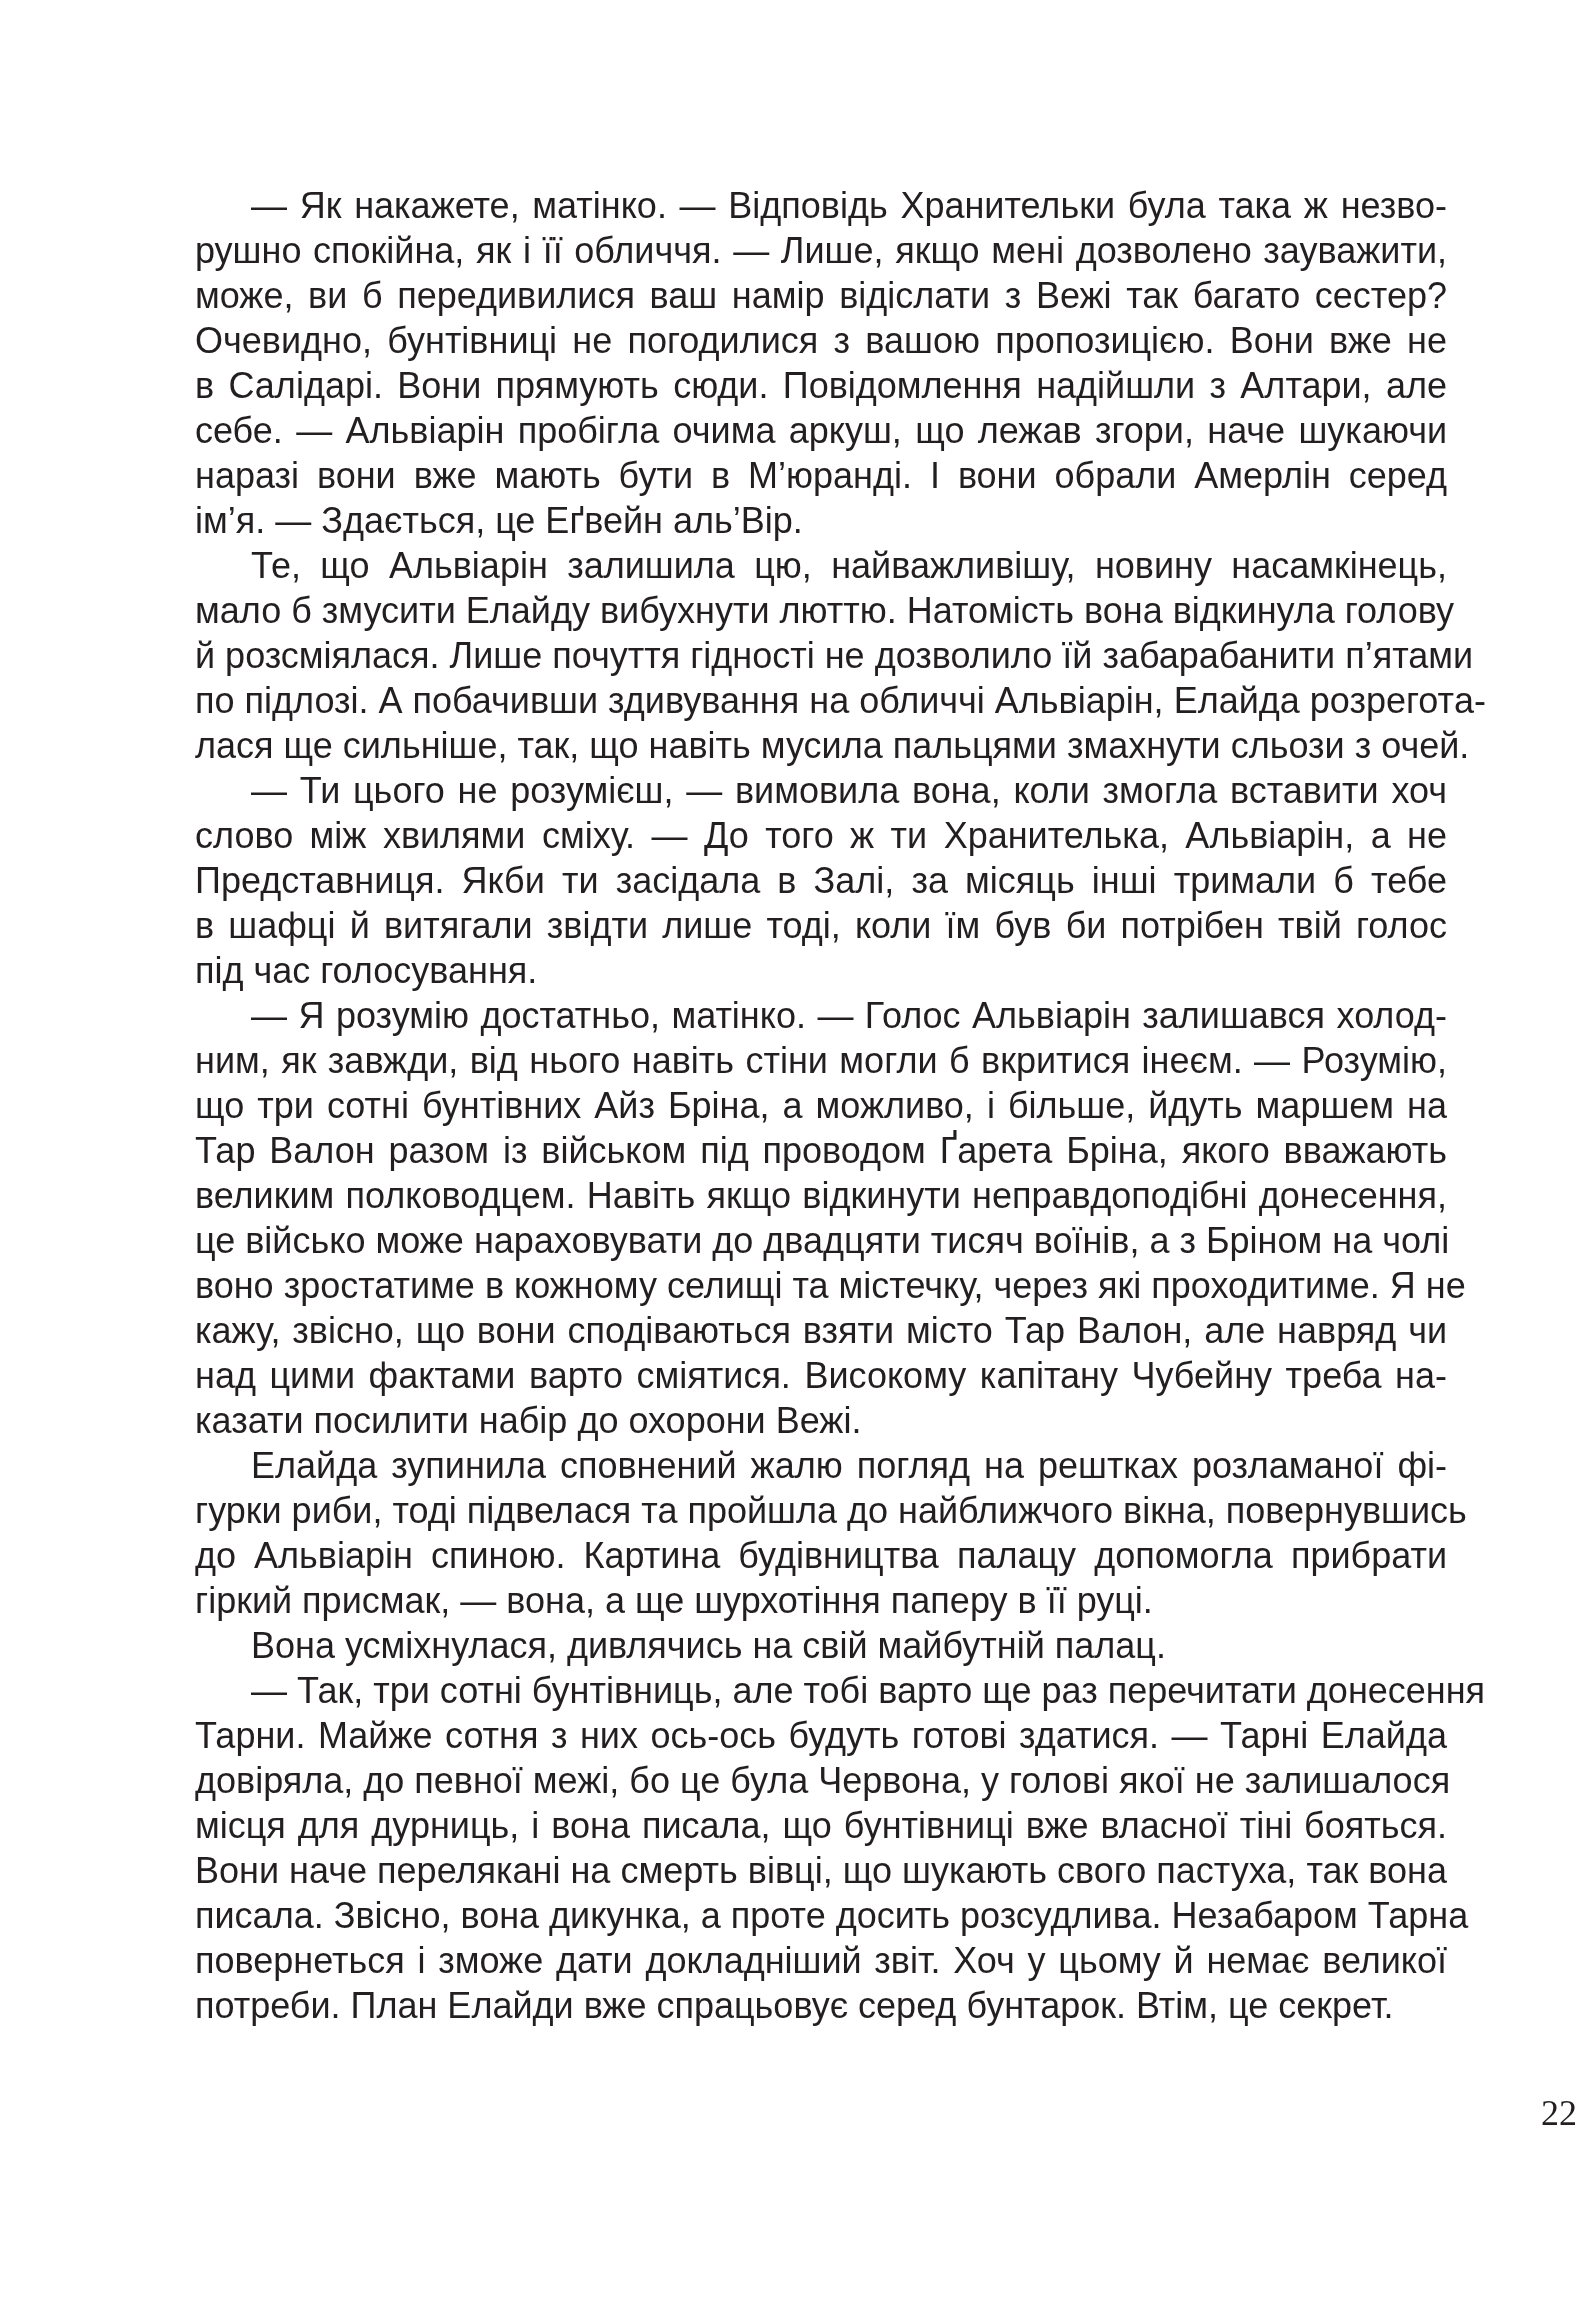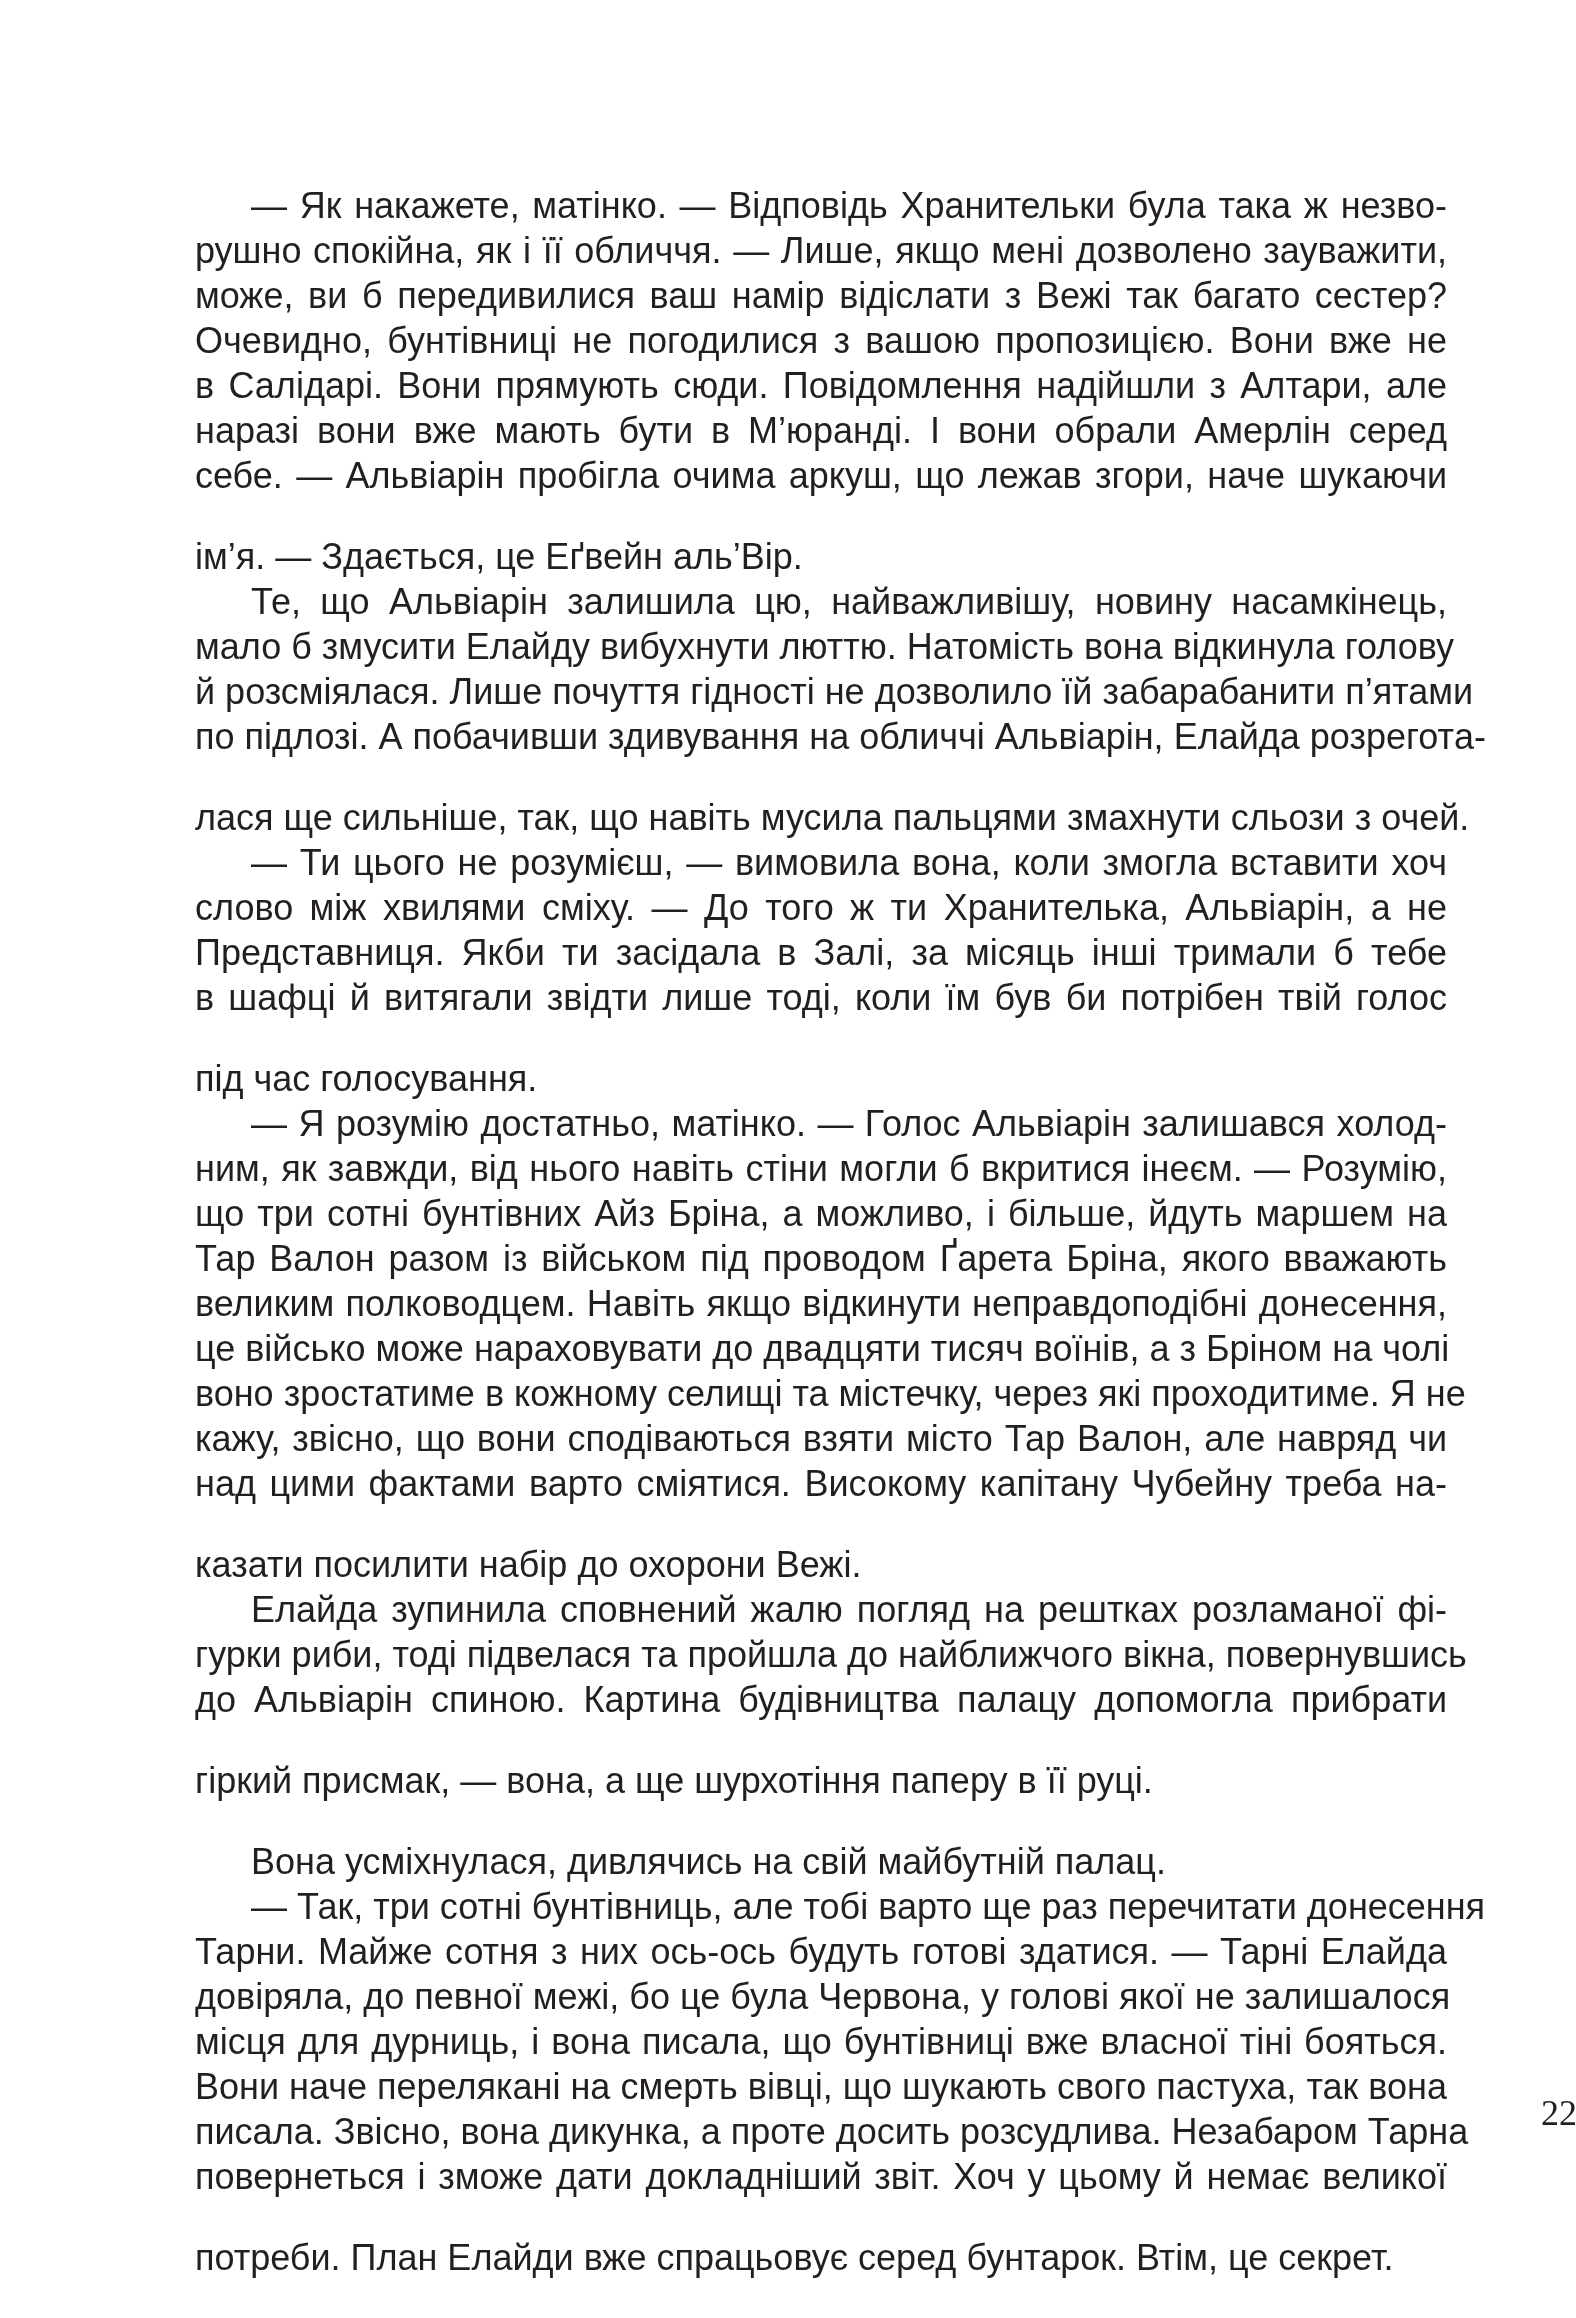--- a/index.html
+++ b/index.html
@@ -17,21 +17,21 @@
   .line {
     display: block;
     height: 45px;
     line-height: 45px;
     white-space: nowrap;
     text-align: justify;
     text-align-last: justify;
     overflow: visible;
   }
   .line.first { padding-left: 56px; }
-  .line.last { text-align-last: left; margin-top: 36px; }
+  .line.last { text-align-last: left; }
   .page-number {
     position: absolute;
     left: 0;
     width: 1577px;
     top: 2092px;
     text-align: right;
     font-family: "Liberation Serif", "DejaVu Serif", serif;
     font-size: 36px;
     color: #231f20;
   }
@@ -40,22 +40,22 @@
 <body>
 
 <div class="page">
 
   <div class="para">
     <span class="line first">— Як накажете, матінко. — Відповідь Хранительки була така ж незво-</span>
     <span class="line">рушно спокійна, як і її обличчя. — Лише, якщо мені дозволено зауважити,</span>
     <span class="line">може, ви б передивилися ваш намір відіслати з Вежі так багато сестер?</span>
     <span class="line">Очевидно, бунтівниці не погодилися з вашою пропозицією. Вони вже не</span>
     <span class="line">в Салідарі. Вони прямують сюди. Повідомлення надійшли з Алтари, але</span>
+    <span class="line">себе. — Альвіарін пробігла очима аркуш, що лежав згори, наче шукаючи</span>
     <span class="line">наразі вони вже мають бути в М’юранді. І вони обрали Амерлін серед</span>
-    <span class="line">себе. — Альвіарін пробігла очима аркуш, що лежав згори, наче шукаючи</span>
     <span class="line last">ім’я. — Здається, це Еґвейн аль’Вір.</span>
   </div>
 
   <div class="para">
     <span class="line first">Те, що Альвіарін залишила цю, найважливішу, новину насамкінець,</span>
     <span class="line">мало б змусити Елайду вибухнути люттю. Натомість вона відкинула голову</span>
     <span class="line">й розсміялася. Лише почуття гідності не дозволило їй забарабанити п’ятами</span>
     <span class="line">по підлозі. А побачивши здивування на обличчі Альвіарін, Елайда розреготa-</span>
     <span class="line last">лася ще сильніше, так, що навіть мусила пальцями змахнути сльози з очей.</span>
   </div>

